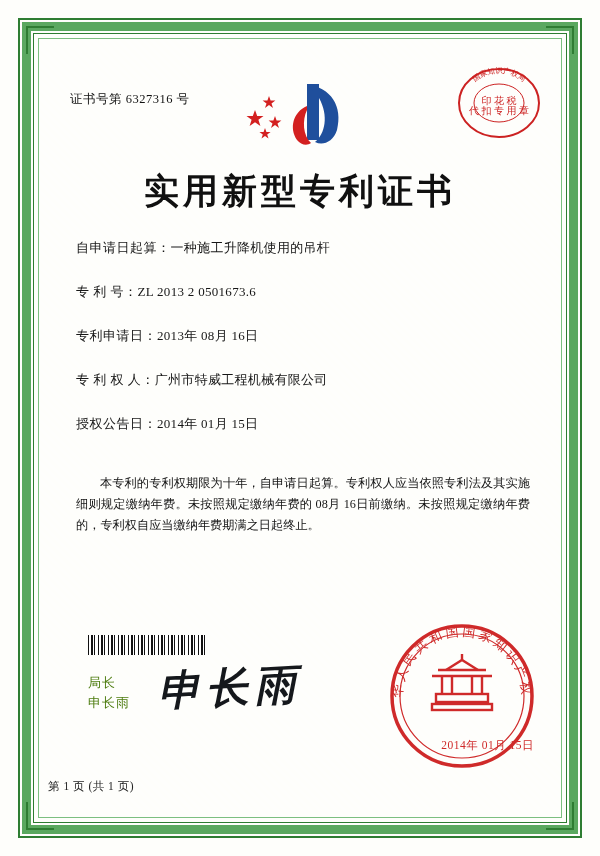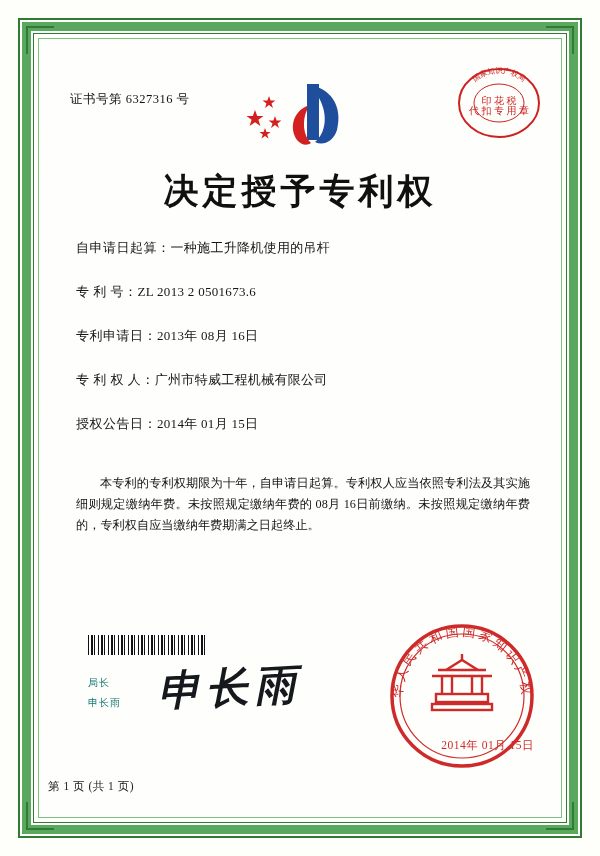--- a/index.html
+++ b/index.html
@@ -177,24 +177,24 @@
         #111 0px, #111 1px, #fff 1px, #fff 3px,
         #111 3px, #111 5px, #fff 5px, #fff 6px,
         #111 6px, #111 7px, #fff 7px, #fff 10px);
   }
 
   
   .sig-block {
     position: absolute;
     left: 40px;
     top: 625px;
-    font-size: 10px;
+    font-size: 13px;
     line-height: 20px;
     letter-spacing: 1px;
-    color: #0f766e;
+    color: #4d7c0f;
   }
   .sig-script {
     position: absolute;
     left: 110px;
     top: 612px;
     font-size: 42px;
     font-family: "DejaVu Serif", serif;
     font-style: italic;
     font-weight: bold;
     color: #15181c;
@@ -268,21 +268,21 @@
         <ellipse cx="43" cy="43" rx="25" ry="19" fill="none" stroke="#cc2222" stroke-width="1"></ellipse>
         <path id="tsArc" d="M 9 43 A 34 30 0 0 1 77 43" fill="none" stroke="none"></path>
         <text font-size="7.5" fill="#cc2222" font-family="Liberation Serif, serif">
           <textPath href="#tsArc" startOffset="50%" text-anchor="middle">国家知识产权局</textPath>
         </text>
       </svg>
       <div class="txt" style="top:36px;">印 花 税</div>
       <div class="txt" style="top:46px;">代 扣 专 用 章</div>
     </div>
 
-    <div class="title">决定授予专利权</div>
+    <div class="title">实用新型专利证书</div>
 
     <div class="fields">
       <div class="field-row">
         <span class="field-label">自申请日起算：</span><span class="field-value">一种施工升降机使用的吊杆</span>
       </div>
       <div class="field-row">
         <span class="field-label">专 利 号：</span><span class="field-value">ZL 2013 2 0501673.6</span>
       </div>
       <div class="field-row">
         <span class="field-label">专利申请日：</span><span class="field-value">2013年 08月 16日</span>

